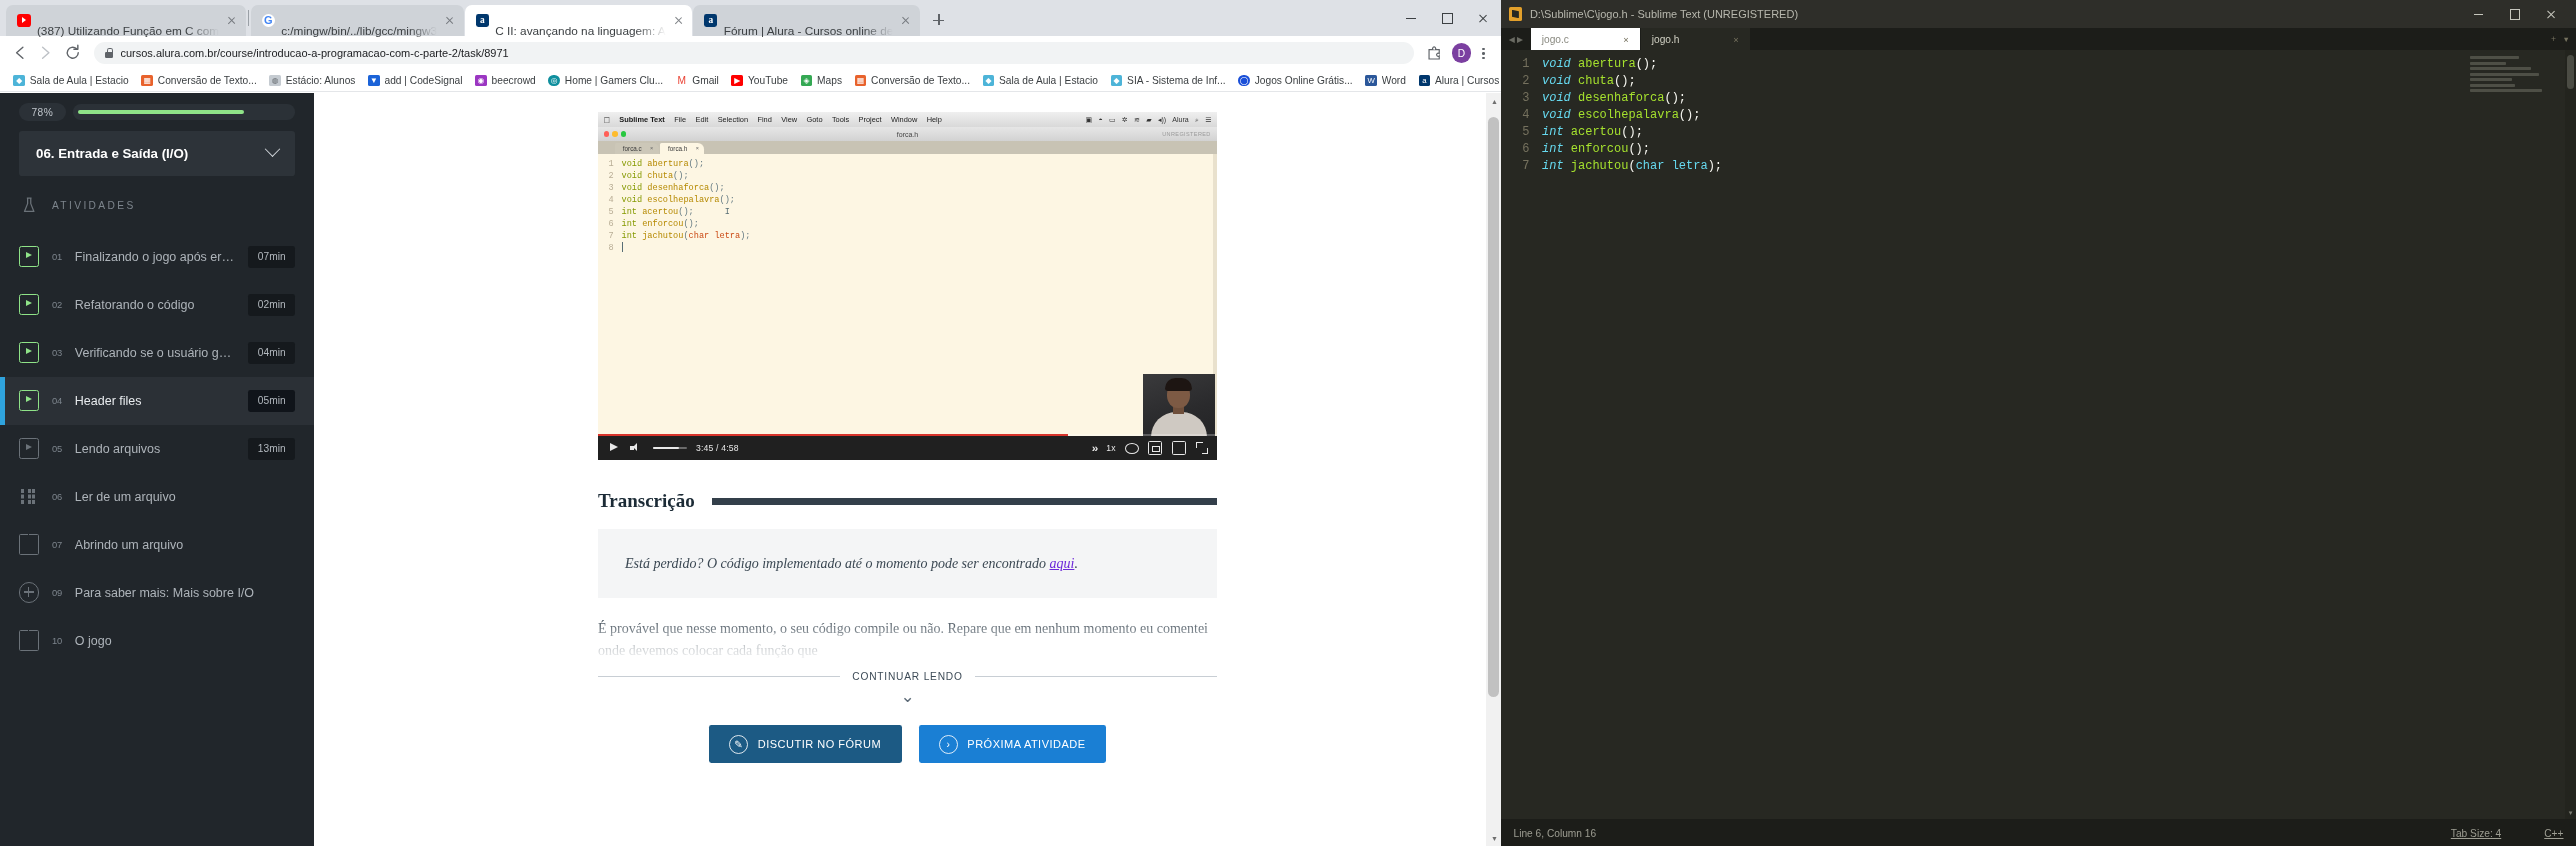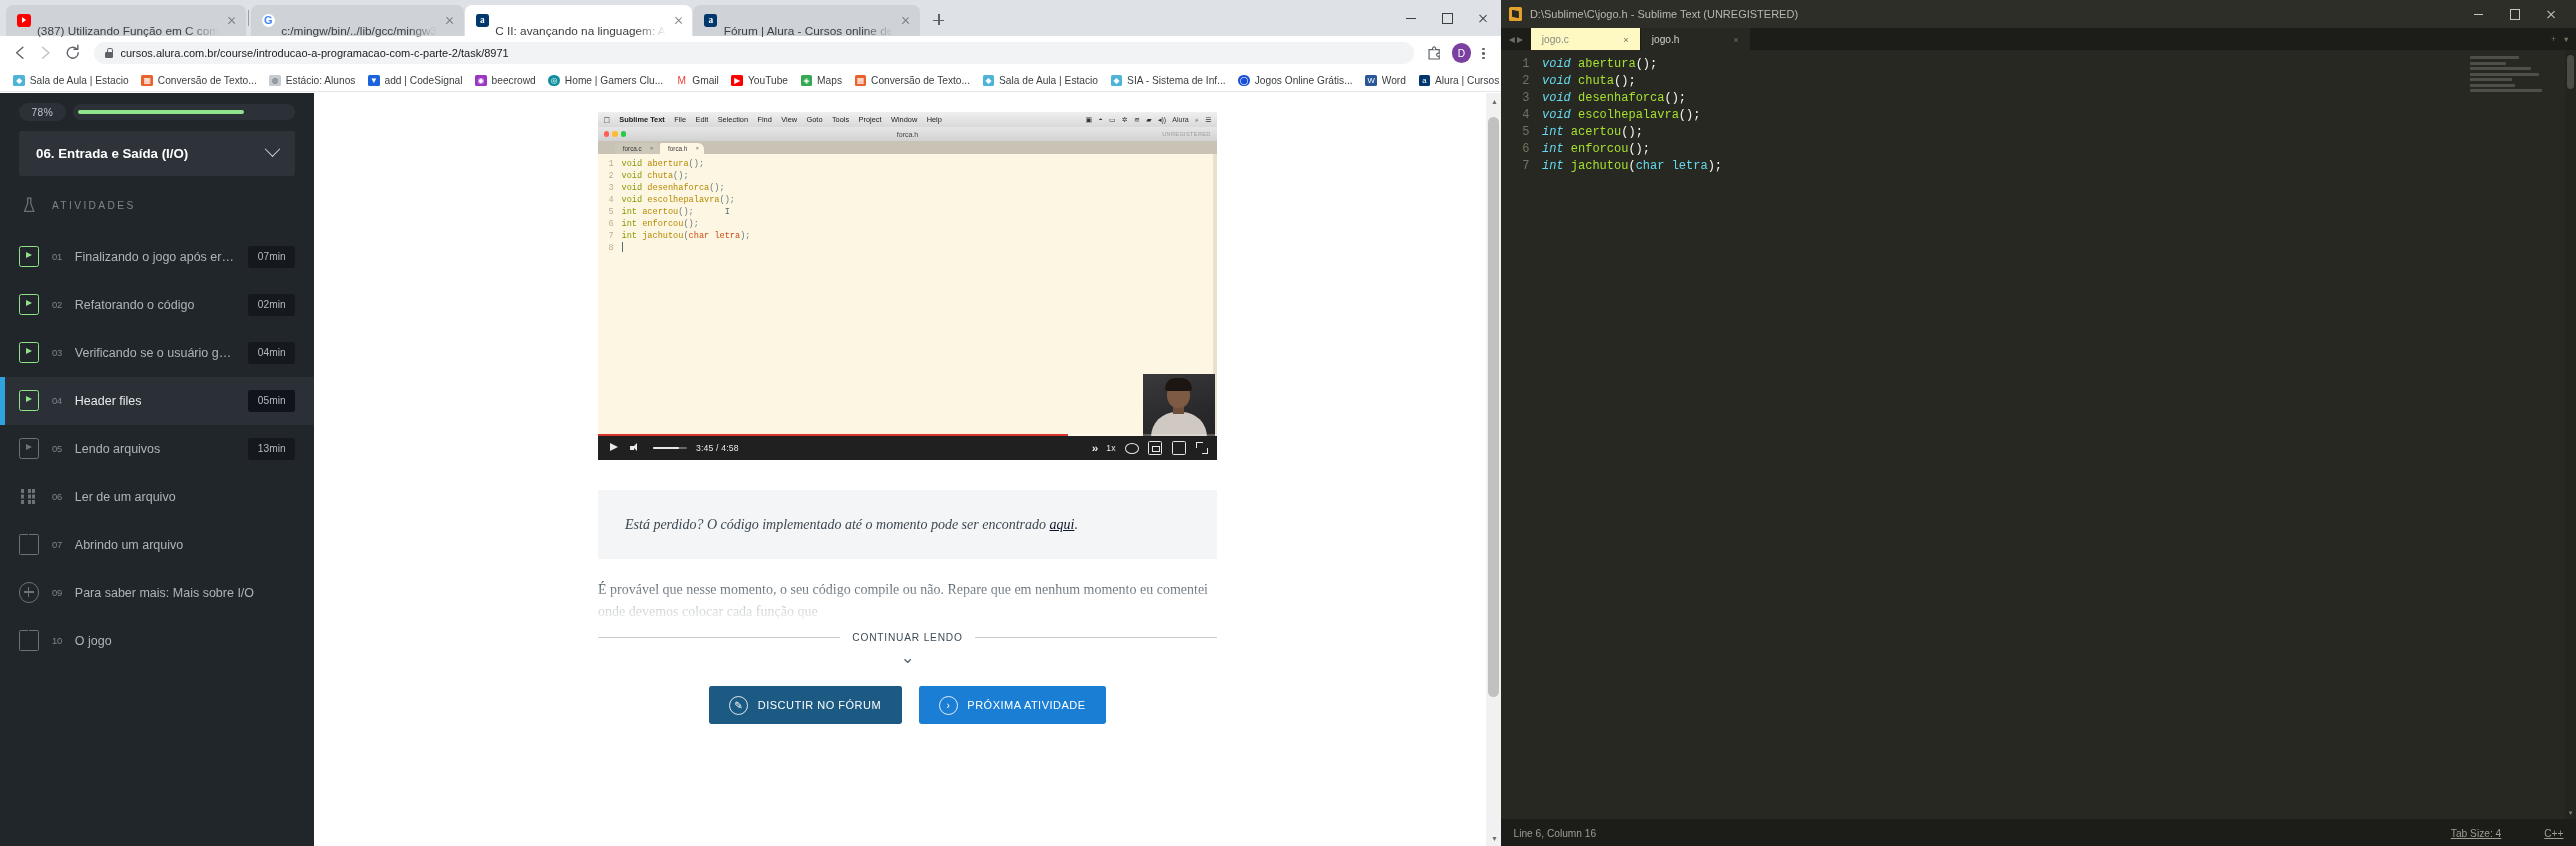--- a/index.html
+++ b/index.html
@@ -166,21 +166,21 @@
   .c-full:after { right:0.8px; bottom:0.8px; border-left:0; border-top:0; }
   .pbar-video { position:absolute; left:0; right:0; bottom:24px; height:2.4px; background:rgba(255,255,255,.25); }
   .pbar-video i { display:block; height:2.4px; background:#d8342b; width:76%; }
 
   .transc { width:619px; margin:30px auto 0; }
   .transc-hdr { display:flex; align-items:center; gap:17px; }
   .transc-title { font-family:"Liberation Serif", serif; font-size:19px; color:#1c2b36; font-weight:bold; }
   .transc-rule { flex:1; height:7px; background:#333f4a; }
   .quote { margin-top:17px; background:#f4f5f6; padding:23.5px 27px; font-family:"Liberation Serif", serif;
            font-style:italic; font-size:14px; line-height:1.55; color:#3a4752; }
-  .quote a { color:#0f172a; text-decoration:underline; }
+  .quote a { color:#6d28d9; text-decoration:underline; }
   .fade-text { margin-top:20.4px; font-family:"Liberation Serif", serif; font-size:14px; line-height:1.6; color:#3a4752;
                -webkit-mask-image:linear-gradient(to bottom,#000 0%,rgba(0,0,0,.35) 55%,transparent 100%);
                mask-image:linear-gradient(to bottom,#000 0%,rgba(0,0,0,.35) 55%,transparent 100%); max-height:102px; overflow:hidden; }
   .cont-row { width:619px; margin:7.8px auto 0; display:flex; align-items:center; gap:12.5px; }
   .cont-line { flex:1; height:1.2px; background:#c8ced4; }
   .cont-label { font-size:10.2px; color:#3d4b57; letter-spacing:0.8px; }
   .cont-chev { width:619px; margin:6.3px auto 0; text-align:center; font-size:17px; color:#5d6b77; line-height:1; }
   .btn-row { width:619px; margin:20.4px auto 0; display:flex; justify-content:center; gap:17px; }
   .btn { height:38px; border-radius:2.4px; display:flex; align-items:center; gap:9.4px; padding:0 20.4px;
          font-size:11px; letter-spacing:0.5px; color:#fff; }
@@ -204,21 +204,21 @@
   .sub-btn { width:36px; height:28px; position:relative; }
   .sb-min:after { content:""; position:absolute; left:13.3px; top:14px; width:9.4px; height:1px; background:#c7c7bd; }
   .sb-max:after { content:""; position:absolute; left:13.3px; top:9.4px; width:8.6px; height:8.6px; border:1px solid #c7c7bd; }
   .sb-cls:before,.sb-cls:after { content:""; position:absolute; left:13.3px; top:13.7px; width:10.2px; height:1px; background:#c7c7bd; }
   .sb-cls:before { transform:rotate(45deg); } .sb-cls:after { transform:rotate(-45deg); }
   .sub-tabs { height:22px; background:#1c1d19; display:flex; align-items:stretch; font-size:10.2px; color:#aeaea4; }
   .sub-navarrows { display:flex; align-items:center; gap:3.9px; padding:0 7.8px; color:#6a6b63; font-size:7.8px; }
   .sub-tab { display:flex; align-items:center; gap:20.4px; padding:0 11px; background:#272822; color:#cfcfc2;
              border-right:0.8px solid #1c1d19; min-width:110px; }
   .sub-tab .x { color:#75715e; font-size:9.4px; margin-left:auto; }
-  .sub-tab.dim { background:#fef9c3; color:#8a8a80; }
+  .sub-tab.dim { background:#ffffff; color:#8a8a80; }
   .sub-right-ctl { margin-left:auto; display:flex; align-items:center; gap:7.8px; padding:0 7.8px; color:#75715e; font-size:8.6px; }
   .sub-body { position:relative; height:calc(847px - 28px - 22px - 28px); overflow:hidden; }
   .sub-code { padding:6.3px 0 0 0; font-family:"Liberation Mono", monospace; font-size:12px; line-height:17px; }
   .sub-line { display:flex; }
   .sub-ln { width:41px; text-align:right; padding-right:12.5px; color:#75715e; flex:0 0 41px; }
   .s-kw { color:#66d9ef; font-style:italic; } .s-ty { color:#66d9ef; }
   .s-fn { color:#a6e22e; } .s-p { color:#f8f8f2; }
   .minimap { position:absolute; right:12.5px; top:6.3px; width:94px; }
   .mm-line { height:3.1px; margin-bottom:2.4px; background:#4e4f46; border-radius:0.8px; }
   .sub-vscroll { position:absolute; right:0; top:0; bottom:0; width:11px; background:#23241e; }
@@ -534,20 +534,24 @@
               <span class="time">1x</span>
               <span class="ctl c-gear"></span>
               <span class="ctl c-pip"></span>
               <span class="ctl c-theater"></span>
               <span class="ctl c-full"></span>
             </div>
           </div>
         </div>
 
         <div class="transc">
+          <div class="transc-hdr">
+            <span class="transc-title">Transcrição</span>
+            <span class="transc-rule"></span>
+          </div>
           <div class="quote">
             <span>Está perdido? O código implementado até o momento pode ser encontrado </span><a href="#">aqui</a><span>.</span>
           </div>
           <div class="fade-text">É provável que nesse momento, o seu código compile ou não. Repare que em nenhum momento eu comentei onde devemos colocar cada função que</div>
         </div>
 
         <div class="cont-row">
           <span class="cont-line"></span>
           <span class="cont-label">CONTINUAR LENDO</span>
           <span class="cont-line"></span>

